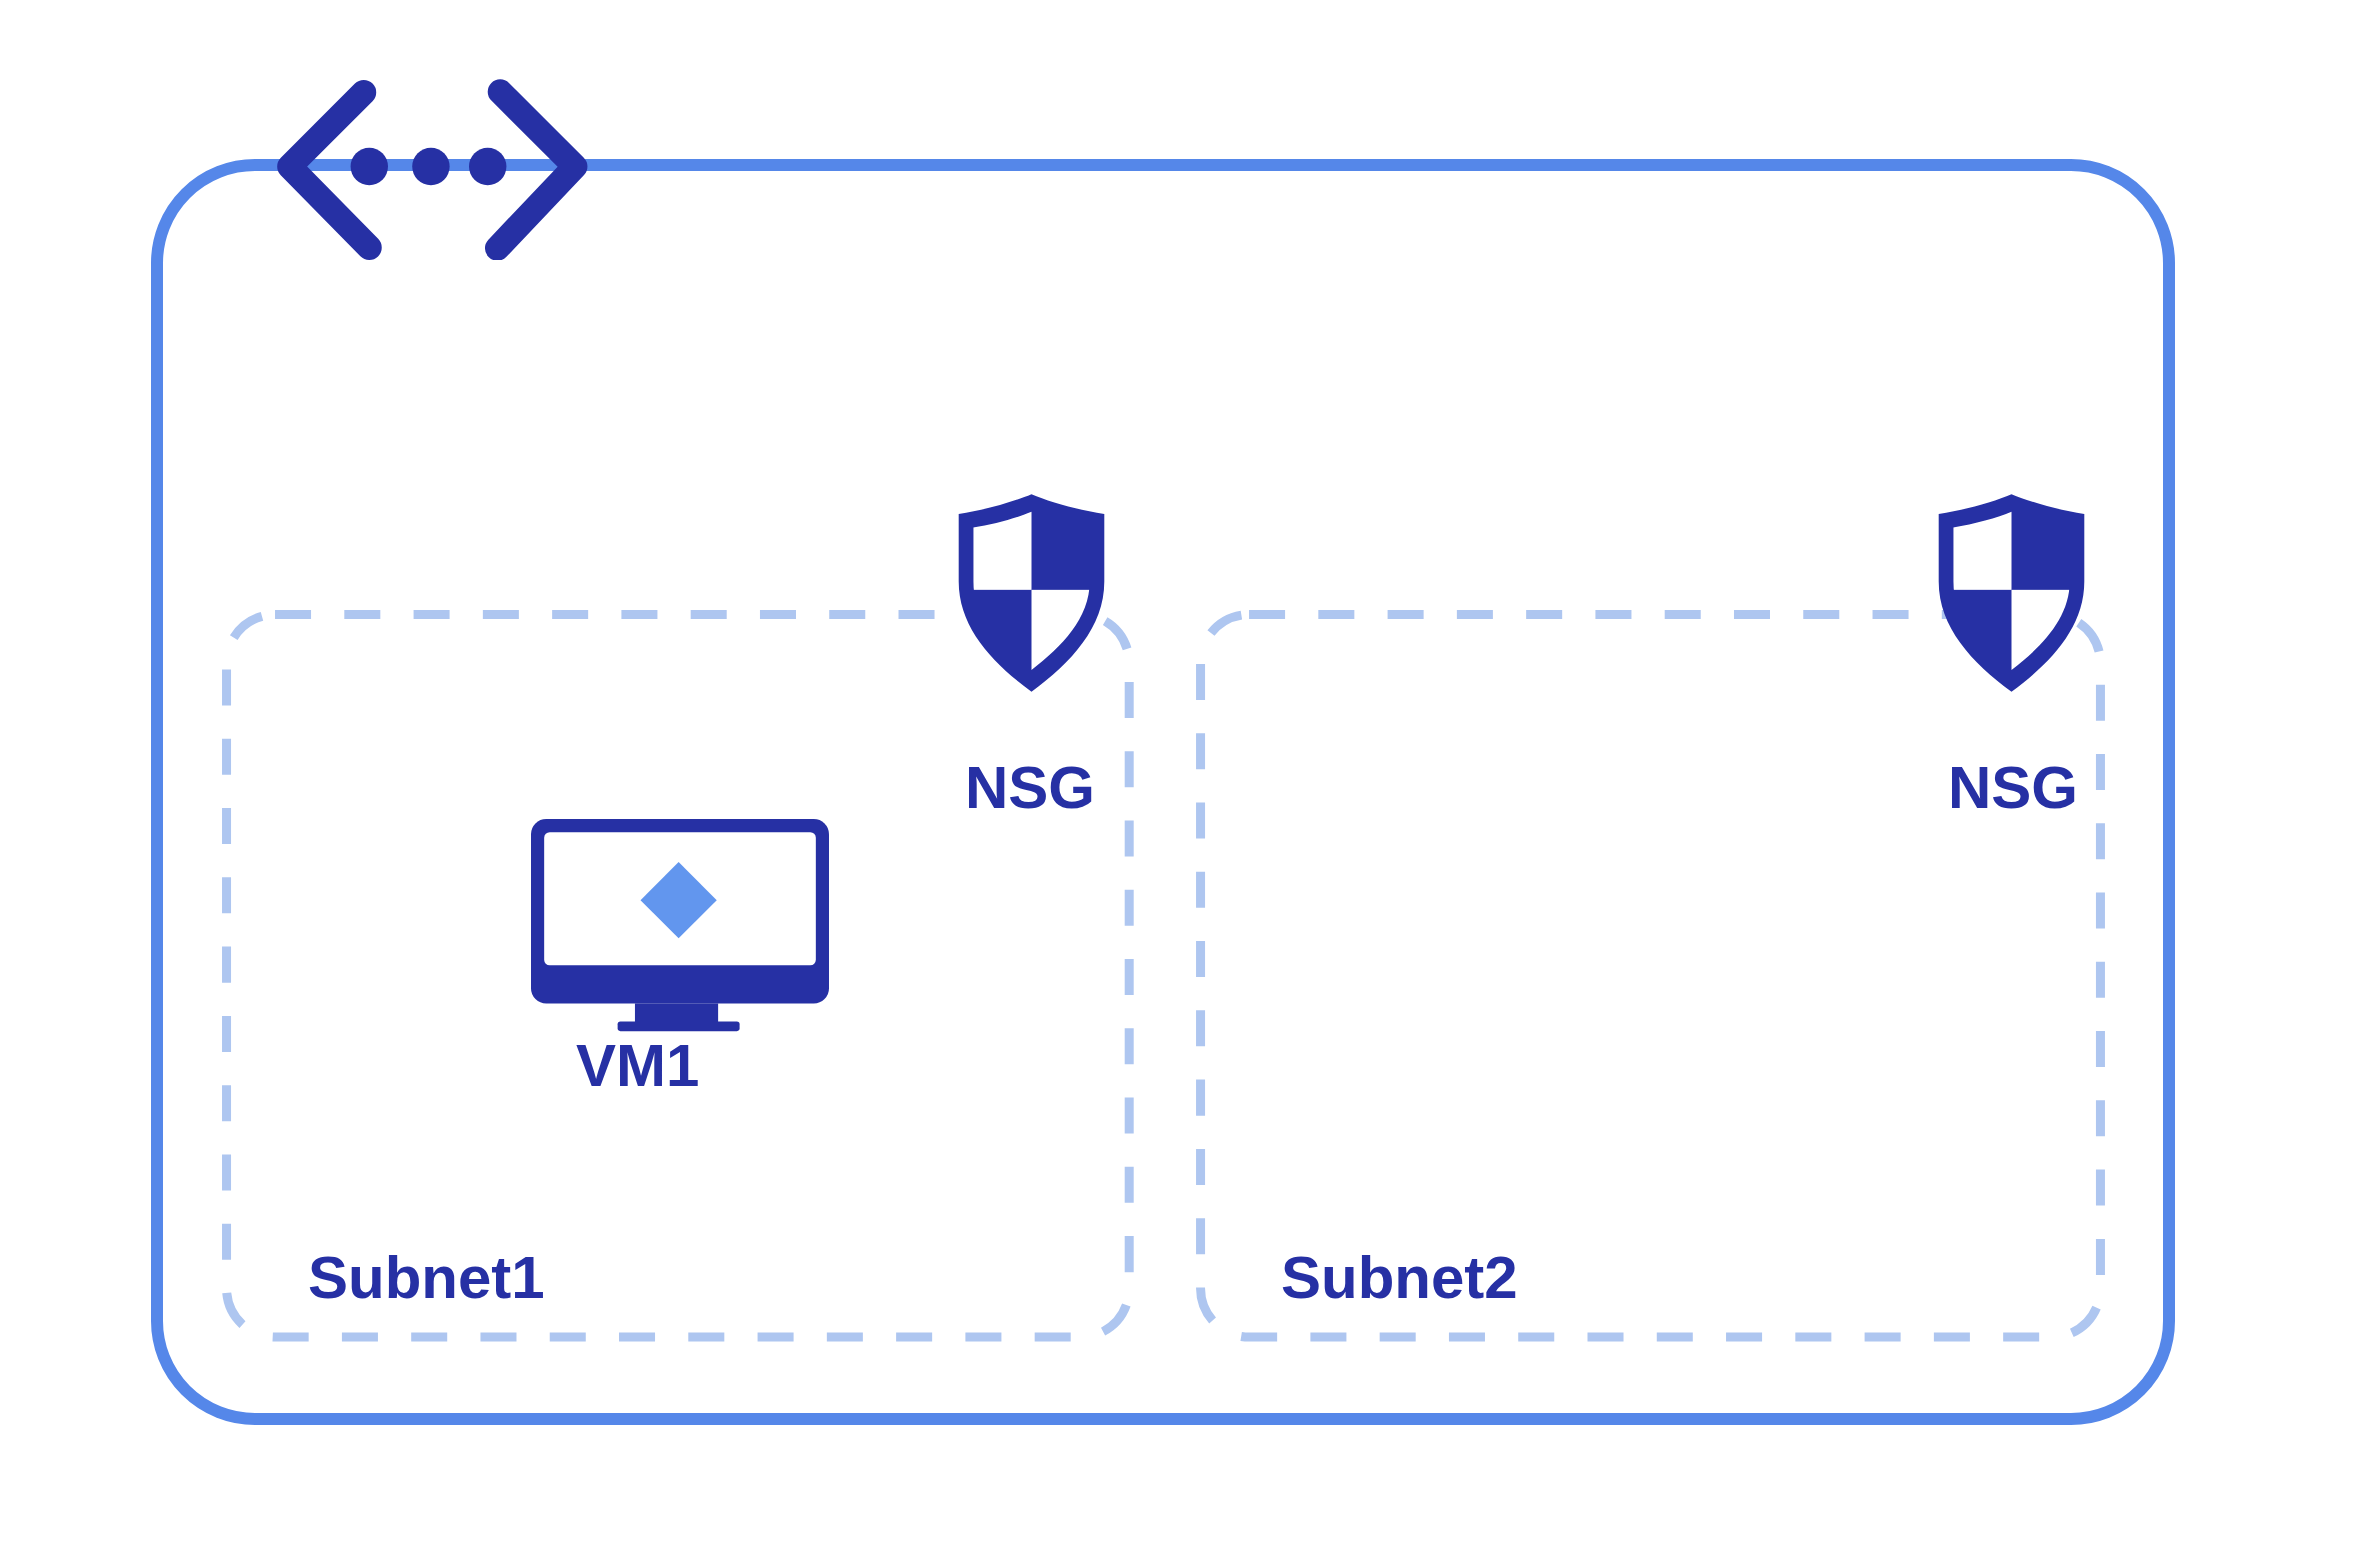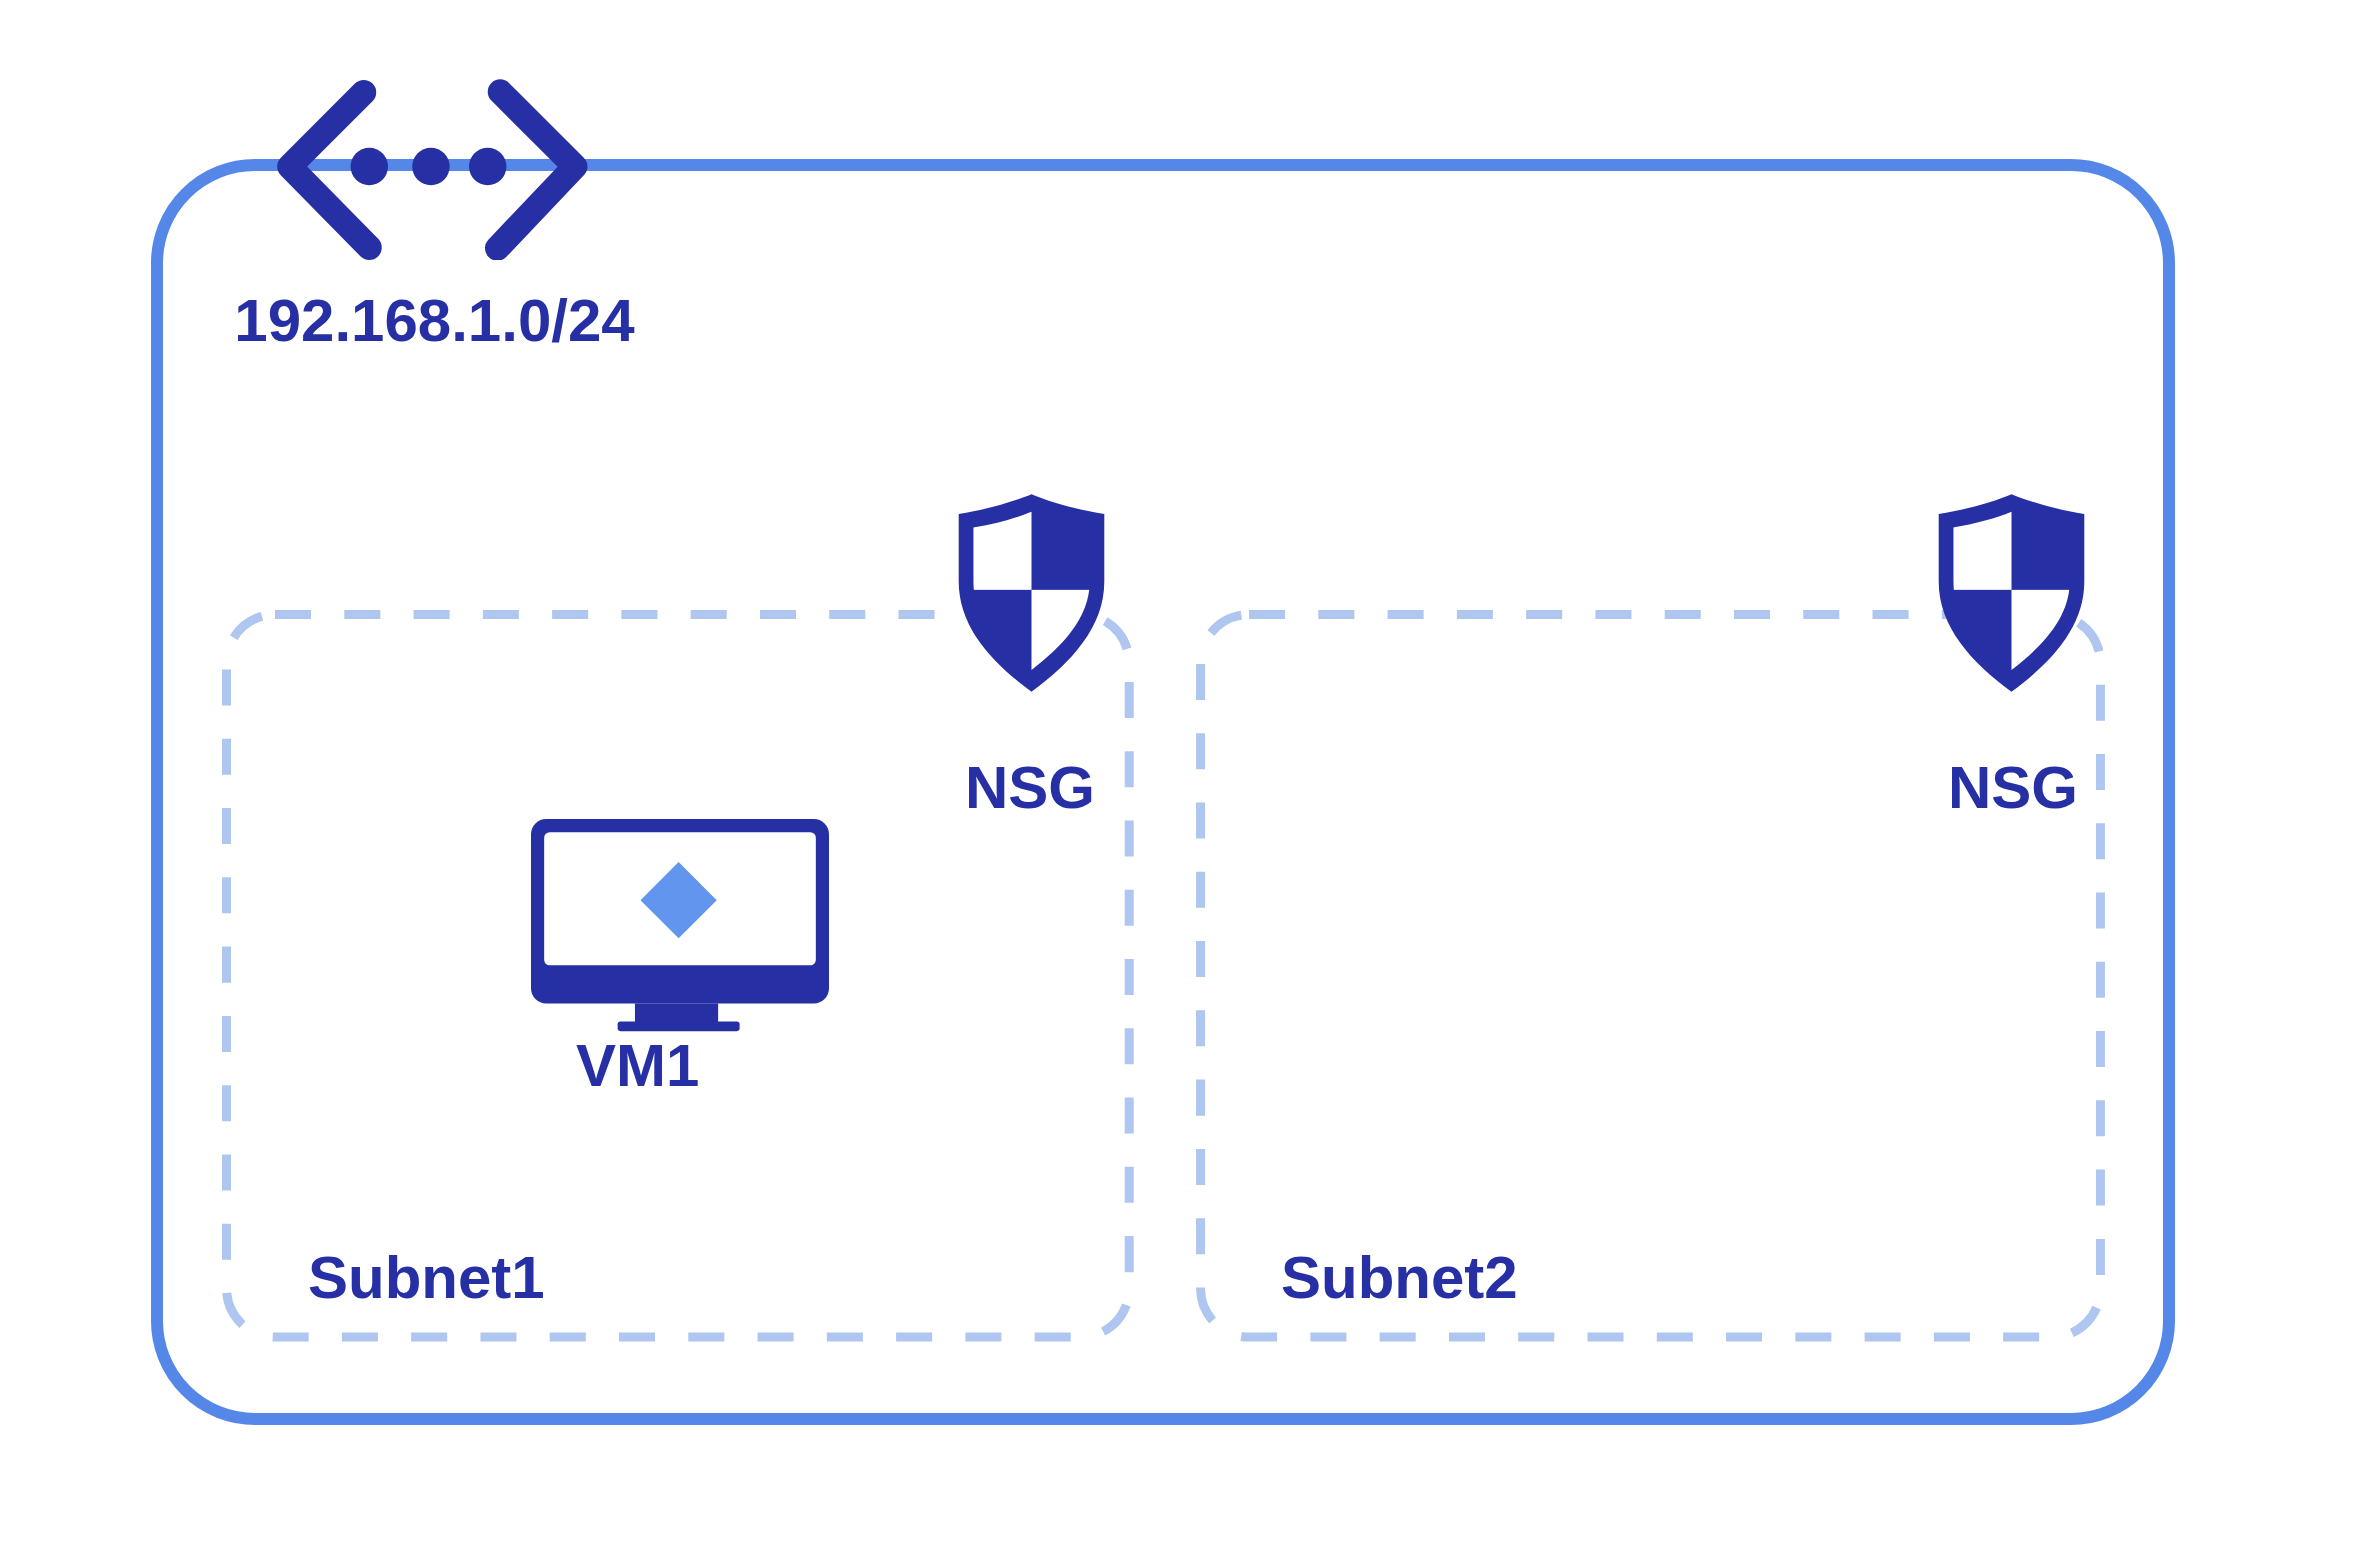--- a/index.html
+++ b/index.html
@@ -107,21 +107,20 @@
 
 <svg class="vnet-icon" viewBox="0 0 450 270">
   <path d="M125 28 L18 135 L133 252" fill="none" stroke="#2630A4" stroke-width="36" stroke-linecap="round" stroke-linejoin="round"></path>
   <path d="M322 27 L430 135 L318 253" fill="none" stroke="#2630A4" stroke-width="36" stroke-linecap="round" stroke-linejoin="round"></path>
   <circle cx="133" cy="135" r="27" fill="#2630A4"></circle>
   <circle cx="222" cy="135" r="27" fill="#2630A4"></circle>
   <circle cx="304" cy="135" r="27" fill="#2630A4"></circle>
 </svg>
 
 <div class="label vnet-title">
-  <div>192.168.1.0/24</div>
 </div>
 
 <svg class="shield-icon s1" viewBox="0 0 86 100">
   <use href="#nsg-shield"></use>
 </svg>
 <svg class="shield-icon s2" viewBox="0 0 86 100">
   <use href="#nsg-shield"></use>
 </svg>
 
 <div class="label nsg-label n1">NSG</div>

